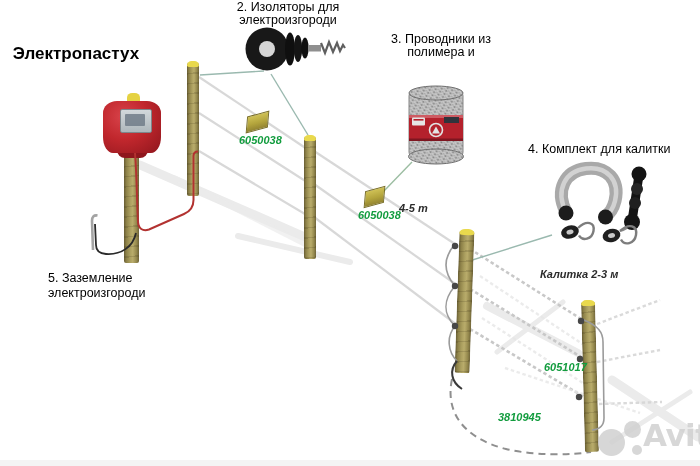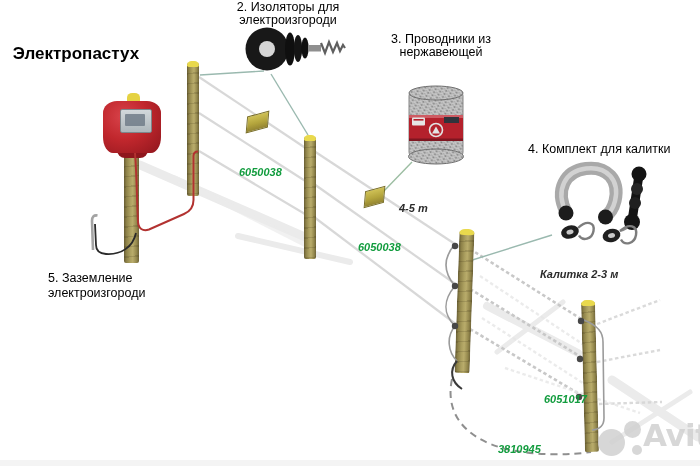--- a/index.html
+++ b/index.html
@@ -11,21 +11,21 @@
   .title{position:absolute;left:0;top:44px;width:152px;text-align:center;
          font-weight:bold;font-size:17px;line-height:19px;color:#000;}
   .lbl{position:absolute;font-size:12.5px;line-height:12.5px;color:#000000;}
   .lbl-insulators{left:213px;top:1px;width:150px;text-align:center;}
   .lbl-conductors{left:381px;top:25px;width:120px;text-align:center;line-height:13px;margin-top:8px;}
   .lbl-gatekit{left:528px;top:143px;width:175px;}
   .lbl-grounding{left:36px;top:271px;width:150px;line-height:14.5px;margin-left:12px;}
   .ann{position:absolute;font-style:italic;font-weight:bold;font-size:11px;color:#2b2b2b;}
   .ann-span{left:399px;top:178px;margin-top:24px;}
   .ann-gate{left:540px;top:268px;}
-  .code{position:absolute;font-style:italic;font-weight:bold;font-size:11px;color:#129c3e;margin-top:32px;}
+  .code{position:absolute;font-style:italic;font-weight:bold;font-size:11px;color:#129c3e;}
   .code1{left:239px;top:134px;}
   .code2{left:358px;top:209px;}
   .code3{left:544px;top:361px;}
   .code4{left:498px;top:411px;text-align:right;}
 
   
   .post{position:absolute;border-radius:2px;background-image:
         repeating-linear-gradient(175deg,rgba(40,30,10,.15) 0 1.5px,rgba(0,0,0,0) 1.5px 10px),
         linear-gradient(90deg,#665c33 0%,#8d8148 16%,#aca060 42%,#b9ac6b 58%,#93874c 84%,#6e6338 100%);}
   .post .cap{position:absolute;left:0;top:-2px;width:100%;height:6px;background:#e9d94d;
@@ -211,21 +211,21 @@
     <div>Электропастух</div>
   </div>
 
   <div class="lbl lbl-insulators">
     <div>2. Изоляторы для</div>
     <div>электроизгороди</div>
   </div>
 
   <div class="lbl lbl-conductors">
     <div>3. Проводники из</div>
-    <div>нержавеющей</div>
+    <div>полимера и</div>
   </div>
 
   <div class="lbl lbl-gatekit">4. Комплект для калитки</div>
 
   <div class="lbl lbl-grounding">
     <div>5. Заземление</div>
     <div>электроизгороди</div>
   </div>
 
   <div class="ann ann-span">4-5 m</div>

